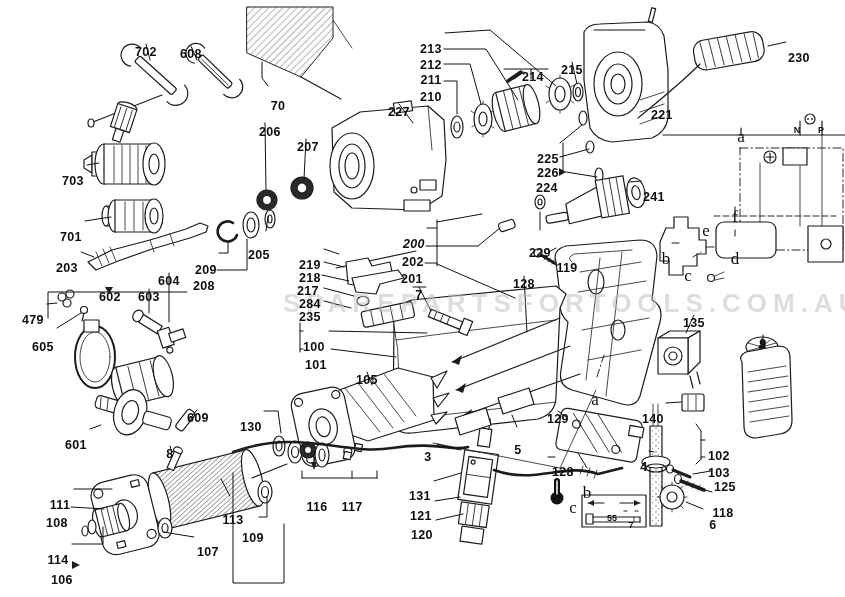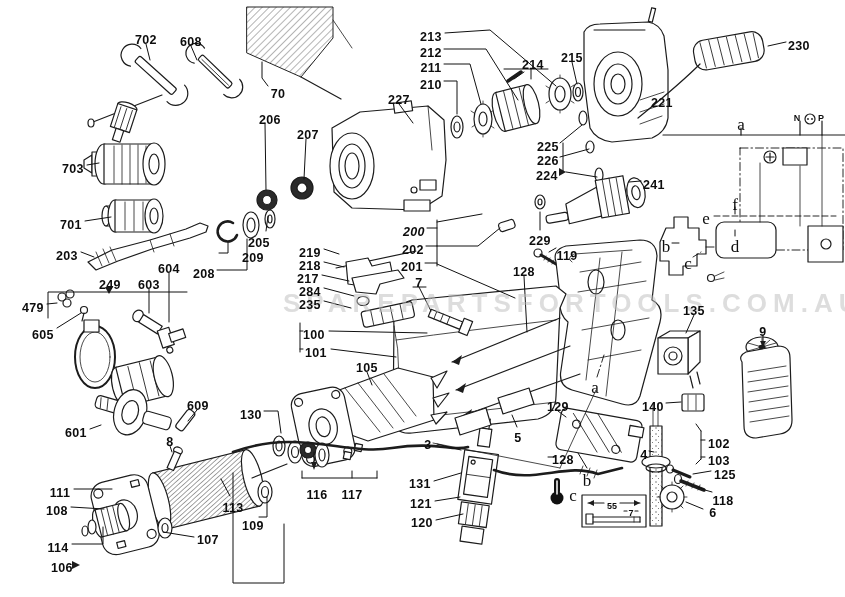--- a/index.html
+++ b/index.html
@@ -8,21 +8,21 @@
   .stage svg{position:absolute;left:0;top:0}
   svg *{stroke-linecap:round;stroke-linejoin:round}
   .s{stroke:#1c1c1c;stroke-width:1.2;fill:none}
   .w{stroke:#1c1c1c;stroke-width:1.2;fill:#fff}
   .d{fill:#1c1c1c;stroke:none}
   .dk{stroke:#1c1c1c;stroke-width:1.2;fill:#2a2a2a}
   .thin{stroke:#1c1c1c;stroke-width:.8;fill:none}
   .ldr{stroke:#111;stroke-width:1;fill:none}
   .dash{stroke:#111;stroke-width:.9;fill:none;stroke-dasharray:6 3}
   .ddot{stroke:#111;stroke-width:.9;fill:none;stroke-dasharray:8 3 1.5 3}
-  #label-layer{position:absolute;left:0;top:4px;width:845px;height:572px}
+  #label-layer{position:absolute;left:0;top:16px;width:845px;height:572px}
   .lbl{position:absolute;transform:translate(-50%,-50%);white-space:nowrap;color:#0d0d0d}
   .plbl{font:bold 12.5px "Liberation Sans",sans-serif;letter-spacing:.3px}
   .ltr{font:17px "Liberation Serif",serif}
   .sm{font:bold 9px "Liberation Sans",sans-serif}
   .watermark{position:absolute;left:283px;top:288px;font:bold 26px "Liberation Sans",sans-serif;
              letter-spacing:6px;color:#bdbdbd;opacity:.5;pointer-events:none}
 </style>
 </head>
 <body>
 
@@ -654,39 +654,39 @@
       <span class="lbl plbl" style="left: 799px; top: 42px;">230</span>
       <span class="lbl plbl" style="left: 662px; top: 99px;">221</span>
       <span class="lbl plbl" style="left: 548px; top: 143px;">225</span>
       <span class="lbl plbl" style="left: 548px; top: 157px;">226</span>
       <span class="lbl plbl" style="left: 547px; top: 172px;">224</span>
       <span class="lbl plbl" style="left: 654px; top: 181px;">241</span>
       <span class="lbl plbl" style="left: 73px; top: 165px;">703</span>
       <span class="lbl plbl" style="left: 71px; top: 221px;">701</span>
       <span class="lbl plbl" style="left: 67px; top: 252px;">203</span>
       <span class="lbl plbl" style="left: 259px; top: 239px;">205</span>
-      <span class="lbl plbl" style="left: 206px; top: 254px; margin-left: 47px;">209</span>
+      <span class="lbl plbl" style="left: 206px; top: 254px;">209</span>
       <span class="lbl plbl" style="left: 204px; top: 270px; text-align: right;">208</span>
       <span class="lbl plbl" style="left: 414px; top: 228px; font-style: italic;">200</span>
       <span class="lbl plbl" style="left: 413px; top: 246px;">202</span>
       <span class="lbl plbl" style="left: 412px; top: 263px;">201</span>
       <span class="lbl plbl" style="left: 310px; top: 249px;">219</span>
       <span class="lbl plbl" style="left: 310px; top: 262px;">218</span>
       <span class="lbl plbl" style="left: 308px; top: 275px;">217</span>
       <span class="lbl plbl" style="left: 310px; top: 288px;">284</span>
       <span class="lbl plbl" style="left: 310px; top: 301px;">235</span>
       <span class="lbl plbl" style="left: 540px; top: 237px;">229</span>
       <span class="lbl plbl" style="left: 567px; top: 252px;">119</span>
       <span class="lbl plbl" style="left: 524px; top: 268px;">128</span>
       <span class="lbl plbl" style="left: 419px; top: 279px;">7</span>
       <span class="lbl plbl" style="left: 314px; top: 331px;">100</span>
       <span class="lbl plbl" style="left: 316px; top: 349px;">101</span>
       <span class="lbl plbl" style="left: 367px; top: 364px;">105</span>
       <span class="lbl plbl" style="left: 169px; top: 265px;">604</span>
-      <span class="lbl plbl" style="left: 110px; top: 281px;">249</span>
+      <span class="lbl plbl" style="left: 110px; top: 281px;">602</span>
       <span class="lbl plbl" style="left: 149px; top: 281px;">603</span>
       <span class="lbl plbl" style="left: 33px; top: 304px;">479</span>
       <span class="lbl plbl" style="left: 43px; top: 331px;">605</span>
       <span class="lbl plbl" style="left: 76px; top: 429px;">601</span>
       <span class="lbl plbl" style="left: 170px; top: 438px;">8</span>
       <span class="lbl plbl" style="left: 198px; top: 402px;">609</span>
       <span class="lbl plbl" style="left: 251px; top: 411px;">130</span>
       <span class="lbl plbl" style="left: 60px; top: 489px;">111</span>
       <span class="lbl plbl" style="left: 57px; top: 507px;">108</span>
       <span class="lbl plbl" style="left: 58px; top: 544px;">114</span>

